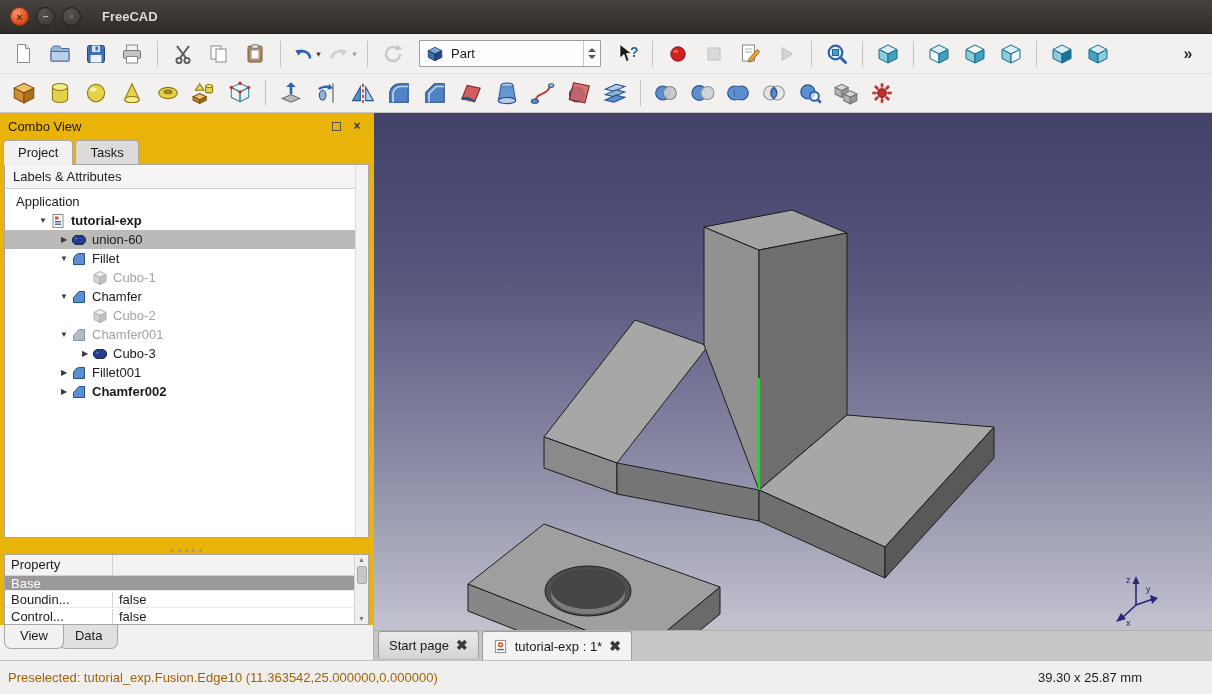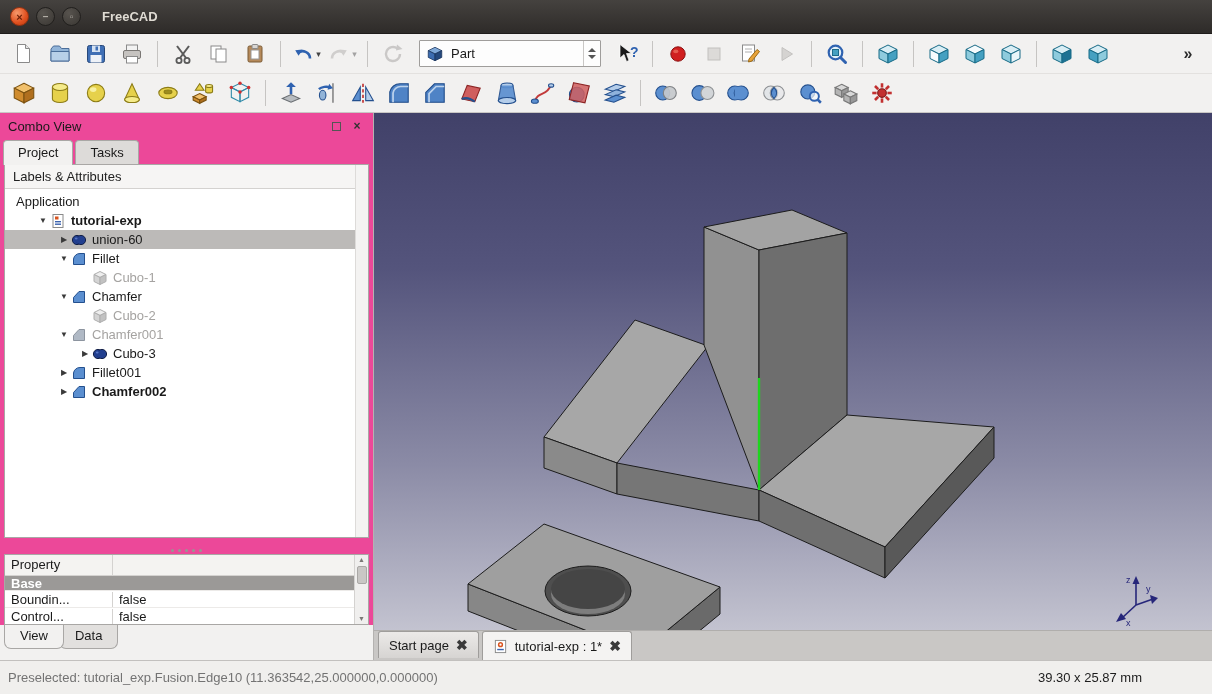--- a/index.html
+++ b/index.html
@@ -23,21 +23,21 @@
 .ovf{font-weight:bold;font-size:16px;color:#2a2a2a}
 .wb-combo{height:27px;min-width:182px;background:#fdfdfd;border:1px solid #9f9d9b;border-radius:1px;display:flex;align-items:center;padding-left:6px;margin:0 8px}
 .wb-icon{display:flex;align-items:center}
 .wb-label{flex:1;padding-left:7px}
 .wb-spin{width:17px;height:100%;border-left:1px solid #c9c7c5;display:flex;flex-direction:column;align-items:center;justify-content:center;gap:3px}
 .wb-spin i{width:0;height:0;border-left:4px solid transparent;border-right:4px solid transparent}
 .wb-spin .up{border-bottom:4px solid #555}
 .wb-spin .dn{border-top:4px solid #555}
 
 .main{display:flex;height:547px}
-.left-panel{width:374px;background:#ec4899;border-right:1px solid #b4b2b0;display:flex;flex-direction:column}
+.left-panel{width:374px;background:#eab308;border-right:1px solid #b4b2b0;display:flex;flex-direction:column}
 .panel-header{height:27px;display:flex;align-items:center;padding:0 8px}
 .ph-title{flex:1}
 .ph-btn{width:16px;height:16px;margin-left:5px;display:flex;align-items:center;justify-content:center;font-size:12px;color:#333;font-weight:bold}
 .ph-float{border:1px solid #555;width:9px;height:9px;display:inline-block}
 .combo-tabs{display:flex;padding:0 3px;height:26px;align-items:flex-end}
 .ctab{padding:4px 14px 5px;border:1px solid #a9a7a5;border-bottom:none;border-radius:4px 4px 0 0;background:#dddbd9;margin-right:2px}
 .ctab.active{background:#f2f1f0;position:relative;z-index:2}
 .panel-frame{margin:8px 4px;border:1px solid #a9a7a5;background:#fff;height:379px;display:flex;flex-direction:column;margin-top:-1px;position:relative;z-index:1}
 .tree-header{height:24px;line-height:23px;padding-left:8px;background:#f6f5f4;border-bottom:1px solid #d4d2d0;color:#222}
 .tree{flex:1;background:#fff;position:relative;overflow:hidden;padding-top:3px}
@@ -52,41 +52,41 @@
 .tree-scroll{position:absolute;right:0;top:0;bottom:0;width:13px;background:#f4f3f2;border-left:1px solid #dddbd9}
 .splitter{height:8px;display:flex;align-items:center;justify-content:center;gap:4px}
 .splitter i{width:3px;height:3px;background:#98General9694;background:#989694;border-radius:50%}
 .prop-frame{margin:0 4px;border:1px solid #a9a7a5;background:#fff;height:72px;overflow:hidden;position:relative}
 .prop-header{display:flex;height:21px;background:#f4f3f1;border-bottom:1px solid #d4d2d0}
 .pc{padding:2px 6px;overflow:hidden;white-space:nowrap}
 .pc1{width:108px;border-right:1px solid #d4d2d0;flex:0 0 108px}
 .pc2{flex:1}
 .prop-row{display:flex;height:17px;border-bottom:1px solid #eceae8;align-items:center}
 .prop-row .pc{padding:0 6px}
-.prop-row.group{background:#9b9997;color:#fff;font-weight:bold;height:15px}
+.prop-row.group{background:#9b9997;color:#fff;font-weight:normal;height:15px}
 .prop-row.group .pc1{border-right:none}
 .prop-scroll{position:absolute;right:0;top:0;bottom:0;width:14px;background:#f0efee;border-left:1px solid #d4d2d0;display:flex;flex-direction:column;align-items:center}
 .ps-arrow{font-size:7px;color:#7a7876;line-height:10px}
 .prop-thumb{width:10px;height:18px;background:#c9c7c5;border:1px solid #aaa8a6;border-radius:2px;margin-top:1px}
 .ps-sp{flex:1}
 .bottom-tabs{height:35px;display:flex;align-items:flex-start;padding-left:4px;background:#f2f1f0}
 .btab{padding:3px 15px 5px;border:1px solid #a9a7a5;border-top:none;border-radius:0 0 7px 7px;background:#e2e0de;margin-right:-5px}
 .btab.active{background:#f2f1f0;z-index:2;position:relative}
 
 .vp-col{flex:1;display:flex;flex-direction:column}
 .viewport{height:517px;position:relative;overflow:hidden;background:linear-gradient(180deg,#414169 0%,#54547c 30%,#8b8ba6 68%,#c3c3d0 100%)}
 .viewport svg{display:block}
 .doc-tabbar{height:30px;background:#c9c7c5;display:flex;align-items:flex-start;padding-left:4px;border-top:1px solid #b0aeac}
 .doc-tab{height:27px;display:flex;align-items:center;gap:7px;padding:0 10px;border:1px solid #9f9d9b;border-bottom:none;background:linear-gradient(#eceae8,#d6d4d2);margin-right:3px;border-radius:3px 3px 0 0}
 .doc-tab.active{background:#f4f3f2;height:29px}
 .dt-close{font-weight:bold;font-size:14px;color:#3a3a3a}
 .dt-icon{display:flex;align-items:center}
 
 .statusbar{height:34px;border-top:1px solid #c2c0be;background:#f0efed;display:flex;align-items:center;padding:0 8px}
-.sb-left{flex:1;color:#737373}
+.sb-left{flex:1;color:#a16207}
 .sb-right{margin-right:62px;color:#1d1d1d}
 </style>
 </head>
 <body>
 
 <div class="titlebar">
   <span class="tb-circle tb-close">
       <span>×</span>
     </span>
   <span class="tb-circle tb-min">

